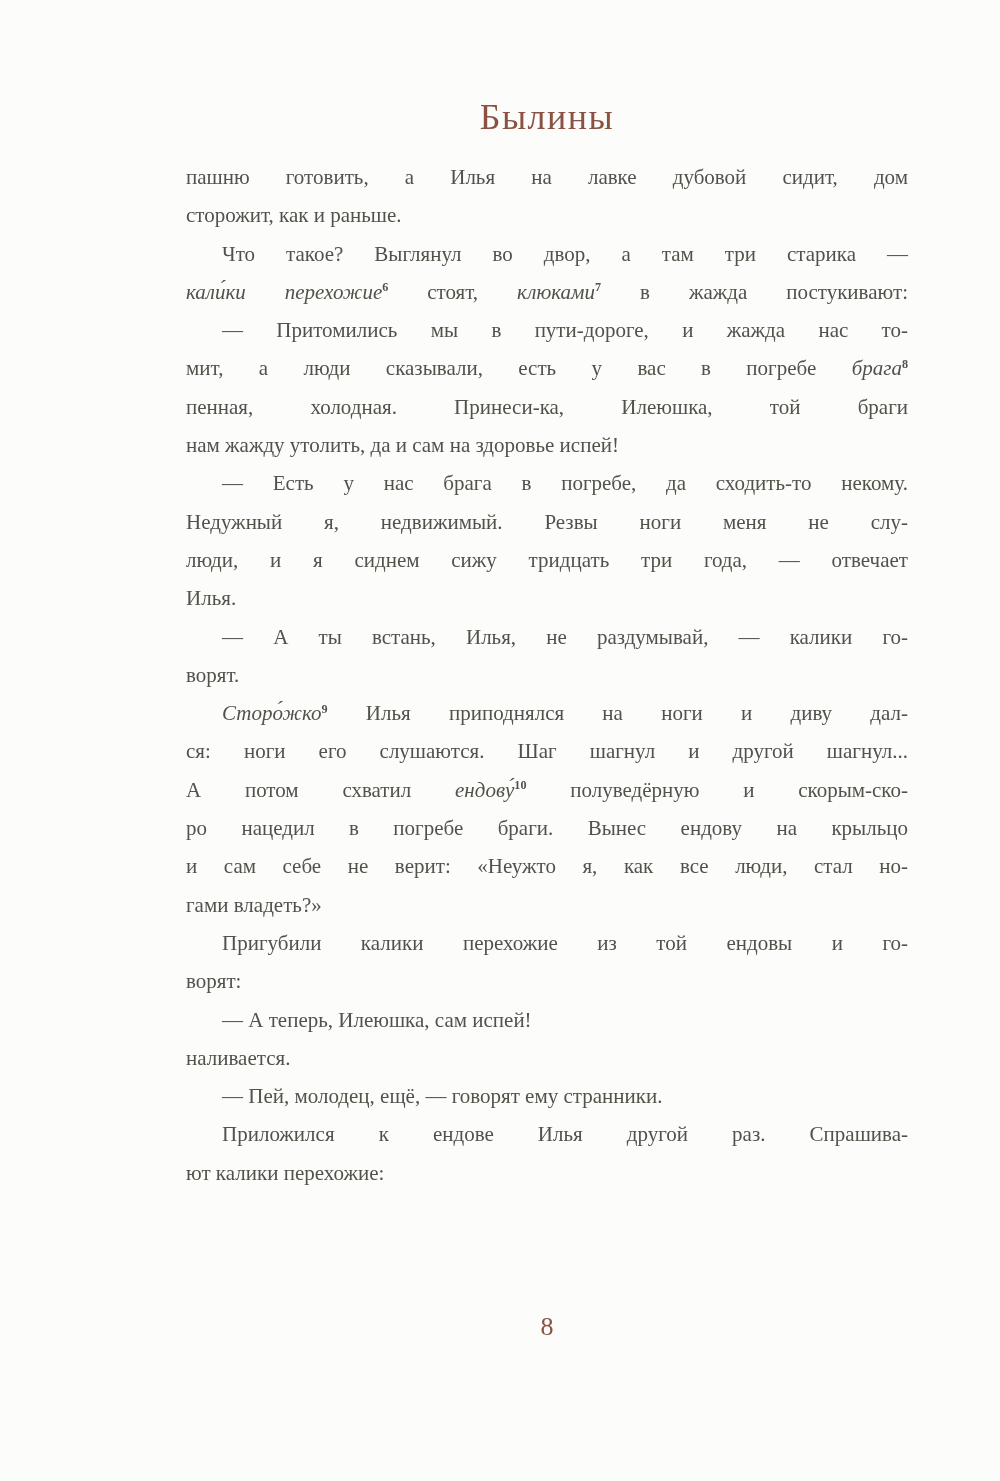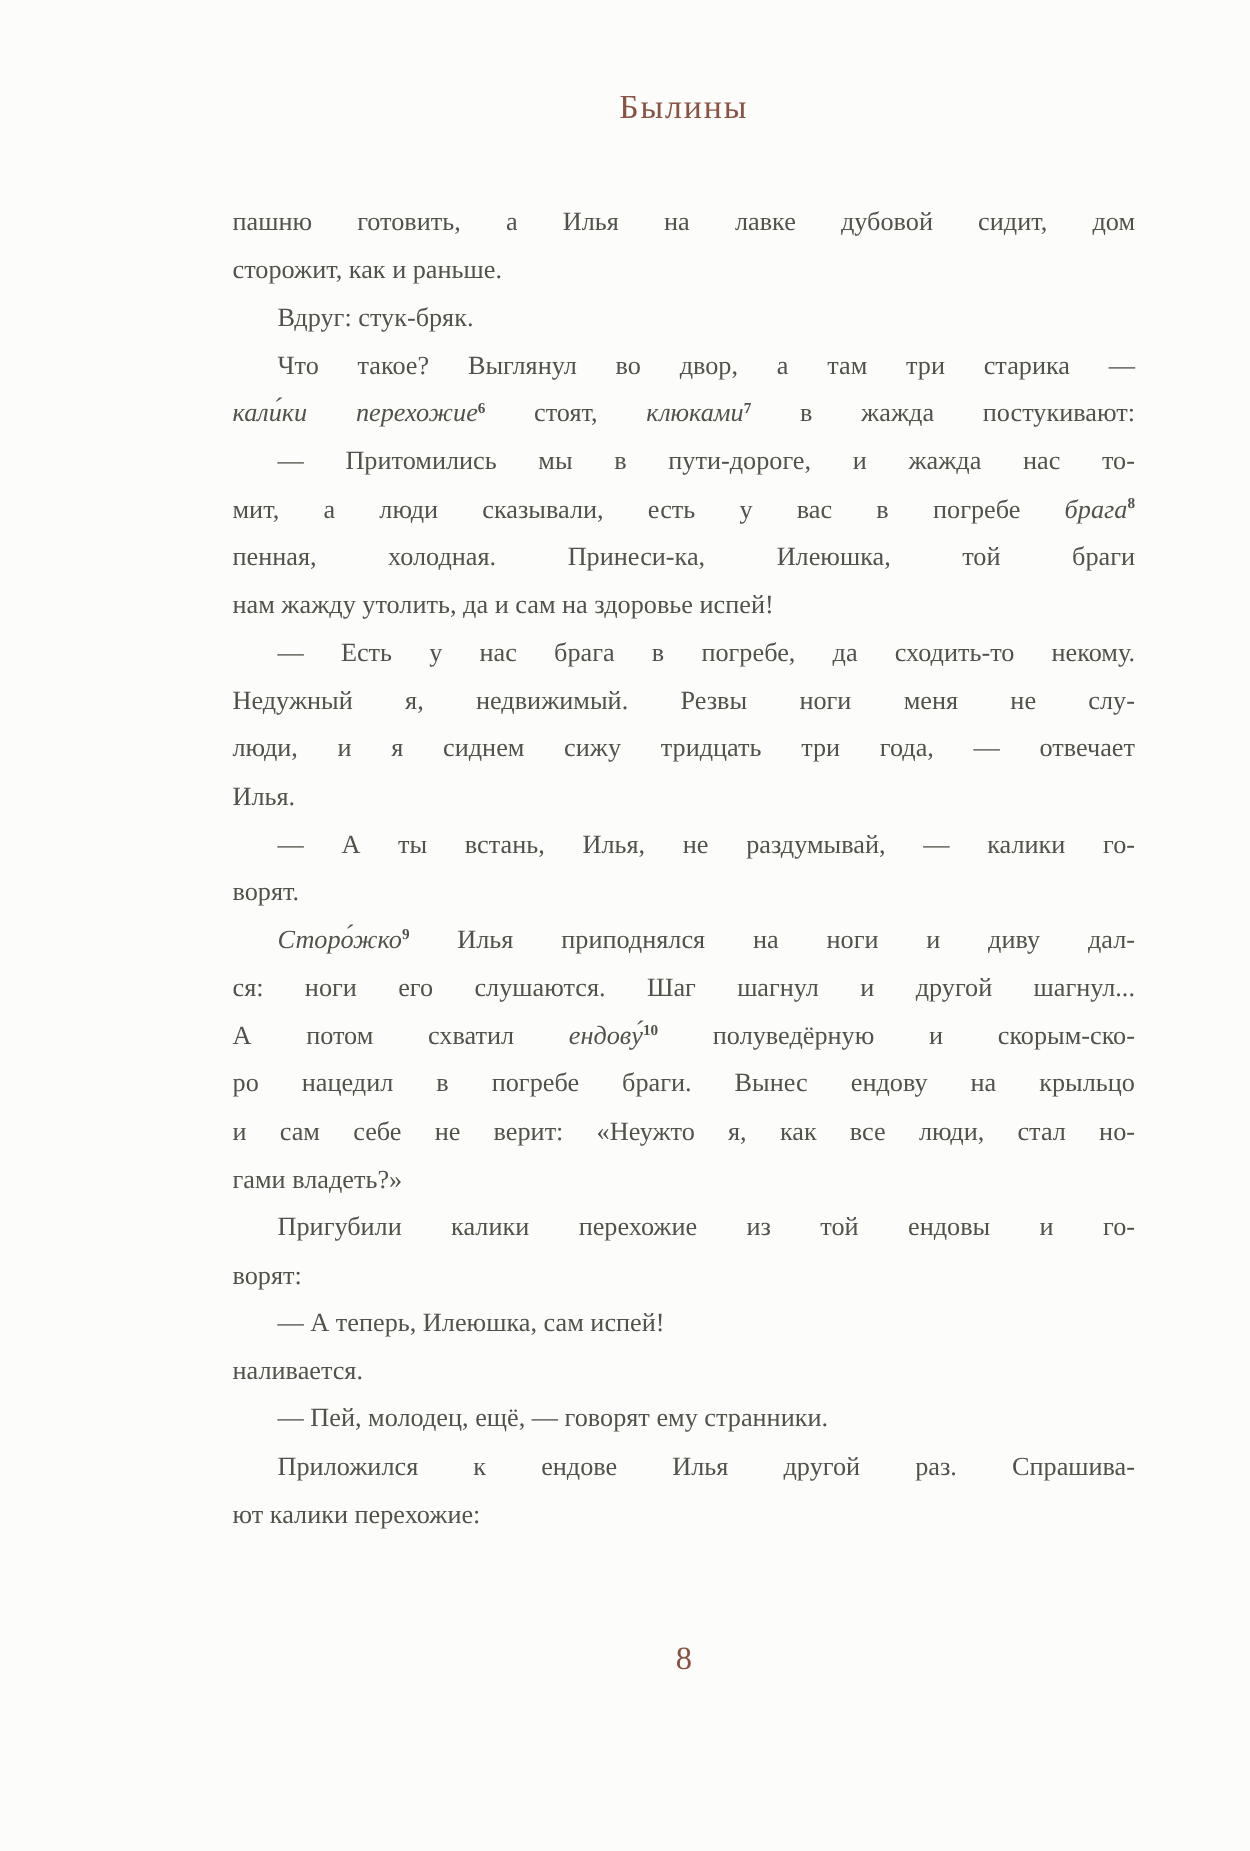--- a/index.html
+++ b/index.html
@@ -13,25 +13,25 @@
     background:var(--bg);
     font-family:"Liberation Serif","DejaVu Serif",serif;
     position:relative;
     overflow:hidden;
   }
   .page{
     position:absolute;inset:0;
   }
   .running-header{
     position:absolute;
-    top:69px;
+    top:101px;
     left:186px;
     width:722px;
     text-align:center;
-    font-size:27px;
+    font-size:36px;
     line-height:32px;
     letter-spacing:1.5px;
     color:var(--accent);
   }
   .text-column{
     position:absolute;
     top:158px;
     left:186px;
     width:722px;
     font-size:21px;
@@ -73,21 +73,20 @@
 </style>
 </head>
 <body>
 
 <div class="page">
   <div class="running-header">Былины</div>
 
   <div class="text-column" id="text-column">
       <div class="line j"><span>пашню готовить, а Илья на лавке дубовой сидит, дом</span></div>
       <div class="line"><span>сторожит, как и раньше.</span></div>
-      <div class="line ind"><span>Вдруг: стук-бряк.</span></div>
       <div class="line j ind"><span>Что такое? Выглянул во двор, а там три старика —</span></div>
       <div class="line j"><em>кали́ки перехожие</em><span class="sup">6</span><span> стоят, </span><em>клюками</em><span class="sup">7</span><span> в жажда постукивают:</span></div>
       <div class="line j ind"><span>— Притомились мы в пути-дороге, и жажда нас то-</span></div>
       <div class="line j"><span>мит, а люди сказывали, есть у вас в погребе </span><em>брага</em><span class="sup">8</span></div>
       <div class="line j"><span>пенная, холодная. Принеси-ка, Илеюшка, той браги</span></div>
       <div class="line"><span>нам жажду утолить, да и сам на здоровье испей!</span></div>
       <div class="line j ind"><span>— Есть у нас брага в погребе, да сходить-то некому.</span></div>
       <div class="line j"><span>Недужный я, недвижимый. Резвы ноги меня не слу-</span></div>
       <div class="line j"><span>люди, и я сиднем сижу тридцать три года, — отвечает</span></div>
       <div class="line"><span>Илья.</span></div>

